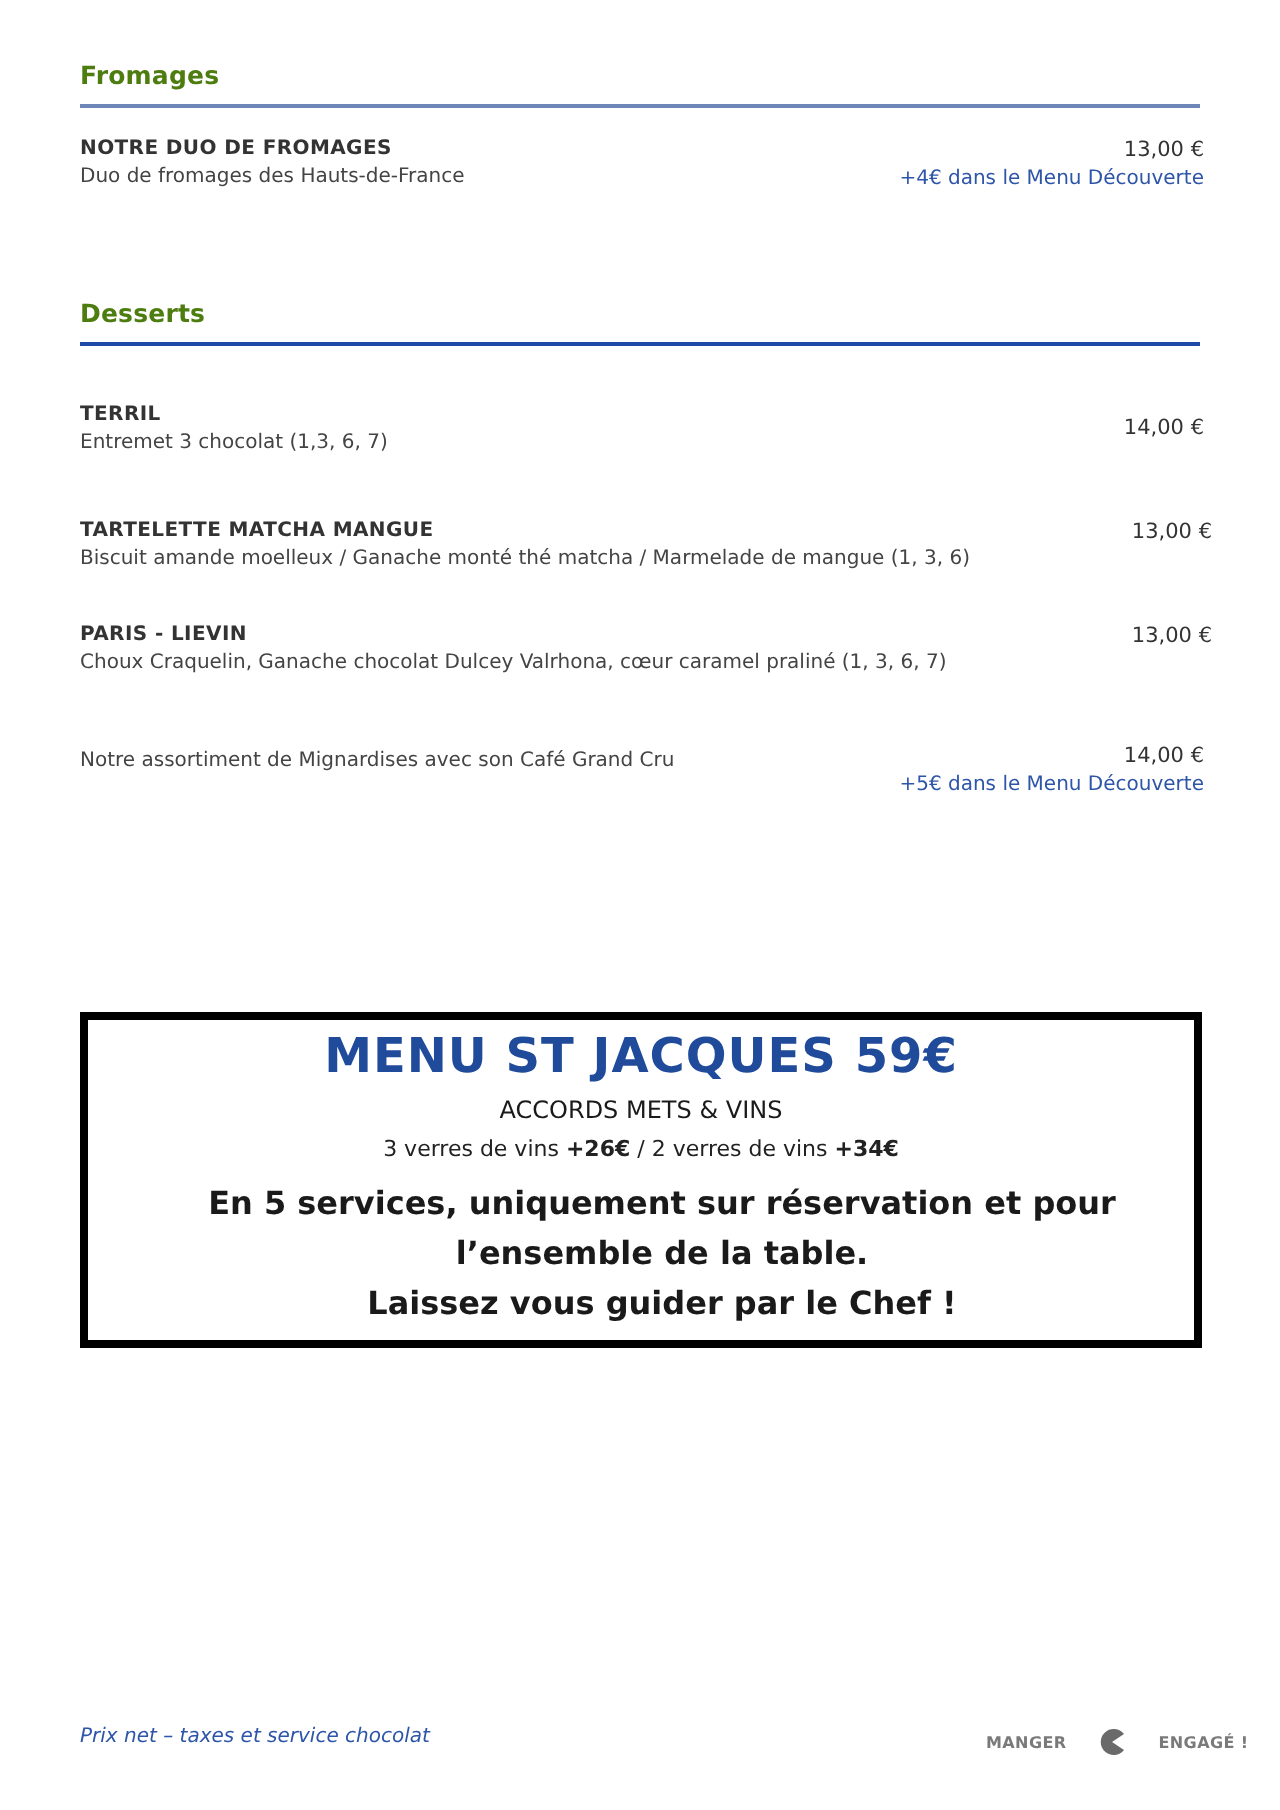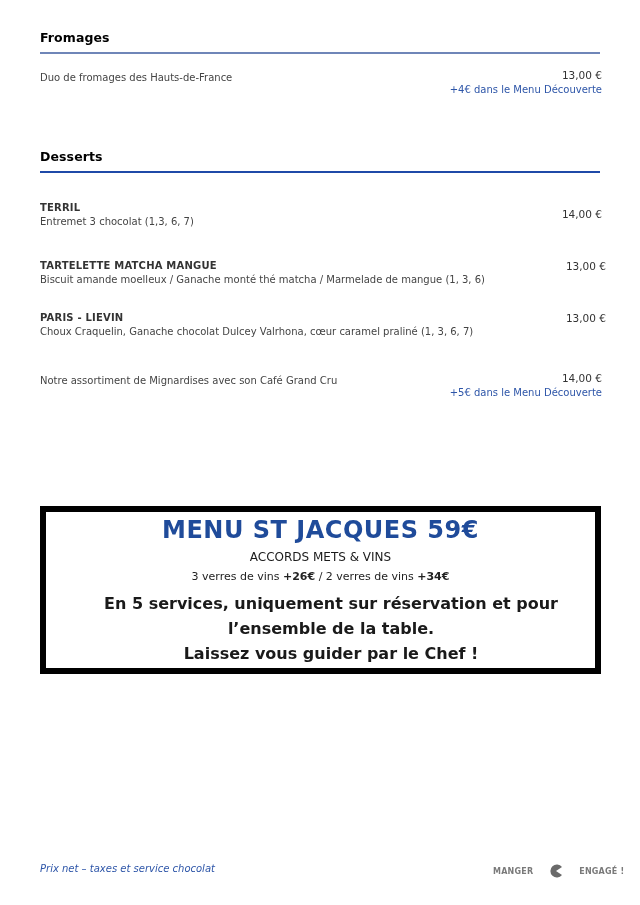--- a/index.html
+++ b/index.html
@@ -1,40 +1,41 @@
 <!DOCTYPE html>
 <html><head>
 <meta charset="utf-8">
 <style>
   html, body { margin:0; padding:0; background:#ffffff; }
   body { width:640px; height:905px; position:relative; font-family:"DejaVu Sans", sans-serif; color:#2b2b2b; overflow:hidden; }
-  .section-title { position:absolute; left:40px; font-size:12.5px; font-weight:bold; color:#000000; letter-spacing:0.1px; }
+  .section-title { position:absolute; left:40px; font-size:12.5px; font-weight:bold; color:#4d7c0f; letter-spacing:0.1px; }
   .divider { position:absolute; left:40px; width:560px; height:2px; }
   .item { position:absolute; left:40px; width:562px; }
   .item-name { font-size:10px; font-weight:bold; color:#333; letter-spacing:0.2px; }
   .item-desc { font-size:10px; color:#444; margin-top:3px; }
   .price { position:absolute; right:0; font-size:10.5px; color:#333; }
   .note { position:absolute; right:0; font-size:10px; color:#2d55a8; }
-  .box { position:absolute; left:40px; top:506px; width:561px; height:168px; border:6px solid #000000; box-sizing:border-box; text-align:center; }
+  .box { position:absolute; left:40px; top:506px; width:561px; height:168px; border:4px solid #000000; box-sizing:border-box; text-align:center; }
   .box-title { margin-top:4px; font-size:24px; font-weight:bold; color:#1f4b9a; letter-spacing:0.5px; }
   .box-sub { margin-top:6px; font-size:12px; color:#1a1a1a; }
   .box-wine { margin-top:6px; font-size:11px; color:#222; }
   .box-wine b { font-weight:bold; }
   .box-body { margin-top:8px; font-size:16px; font-weight:bold; color:#1a1a1a; line-height:25px;padding-left:21px; }
   .footer { position:absolute; left:40px; top:863px; font-size:10px; font-style:italic; color:#2d55a8; }
   .logo { position:absolute; left:493px; top:864px; font-size:8px; font-weight:bold; color:#7a7a7a; display:flex; align-items:center; gap:16px; letter-spacing:0.2px; }
   .logo-mark { width:14px; height:14px; position:relative; }
 </style>
 </head>
 <body>
 
 <div class="section-title" style="top:30px;">Fromages</div>
 <div class="divider" style="top:52px;background:#6f86b8;"></div>
 
 <div class="item" style="top:69px;">
+  <div class="item-name">NOTRE DUO DE FROMAGES</div>
   <div class="item-desc">Duo de fromages des Hauts-de-France</div>
   <div class="price" style="top:0;">13,00 €</div>
   <div class="note" style="top:15px;">+4€ dans le Menu Découverte</div>
 </div>
 
 <div class="section-title" style="top:149px;">Desserts</div>
 <div class="divider" style="top:171px;background:#1f4aa8;"></div>
 
 <div class="item" style="top:202px;">
   <div class="item-name">TERRIL</div>

